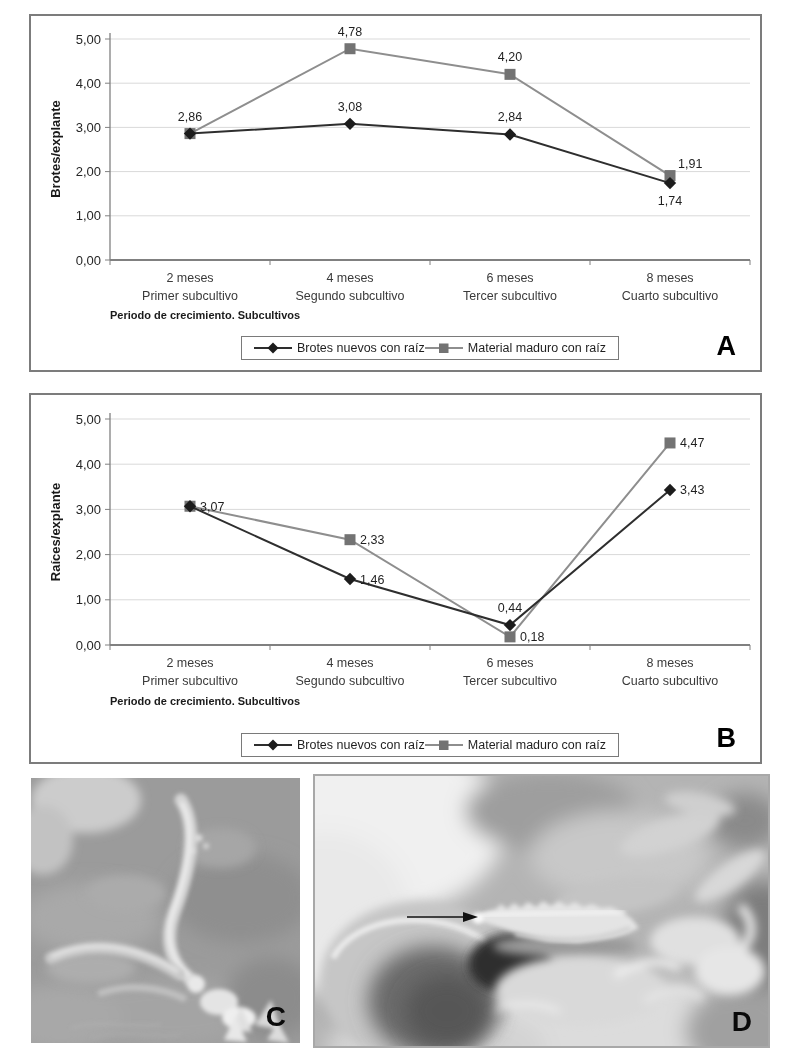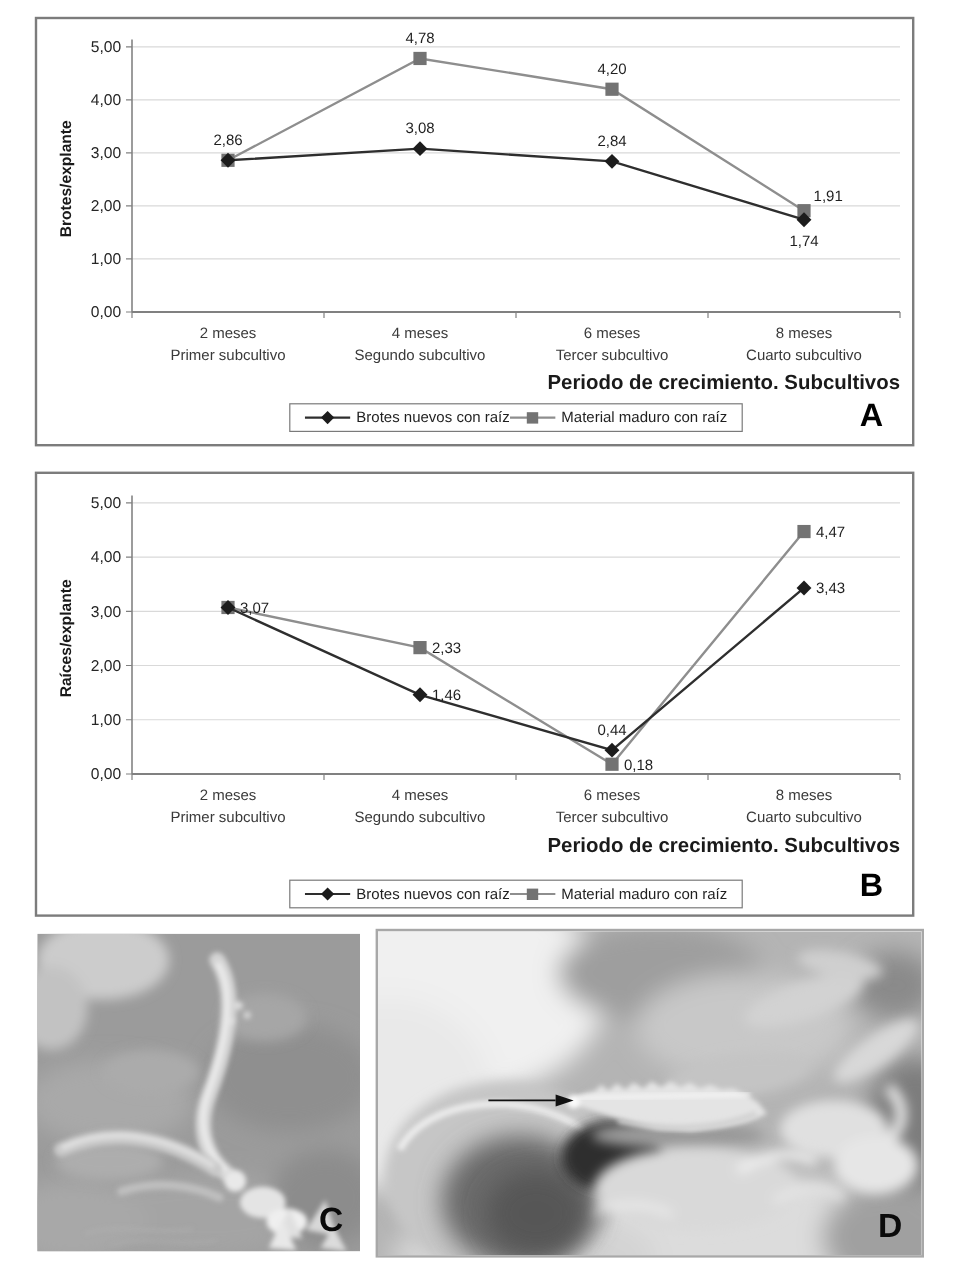--- a/index.html
+++ b/index.html
@@ -15,22 +15,22 @@
   #panel-b{top:393px;height:371px;}
   .plot-svg{position:absolute;left:0;top:0;}
   .ytitle{
     position:absolute;left:24px;white-space:nowrap;
     font-size:13px;font-weight:bold;color:#1a1a1a;
     transform:translate(-50%,-50%) rotate(-90deg);
   }
   #panel-a .ytitle{top:133px;}
   #panel-b .ytitle{top:137px;}
   .xtitle{
-    position:absolute;left:79px;width:640px;text-align:right;
-    font-size:17px;font-weight:bold;color:#1a1a1a;
+    position:absolute;left:79px;width:640px;text-align:left;
+    font-size:11px;font-weight:bold;color:#1a1a1a;
   }
   #panel-a .xtitle{top:293px;}
   #panel-b .xtitle{top:300px;}
   .legend-wrap{position:absolute;left:79px;width:640px;display:flex;justify-content:center;}
   #panel-a .legend-wrap{top:320px;}
   #panel-b .legend-wrap{top:338px;}
   .legend-box{
     border:1px solid #7a7a7a;background:#ffffff;padding:4px 12px;
     display:flex;align-items:center;
   }

